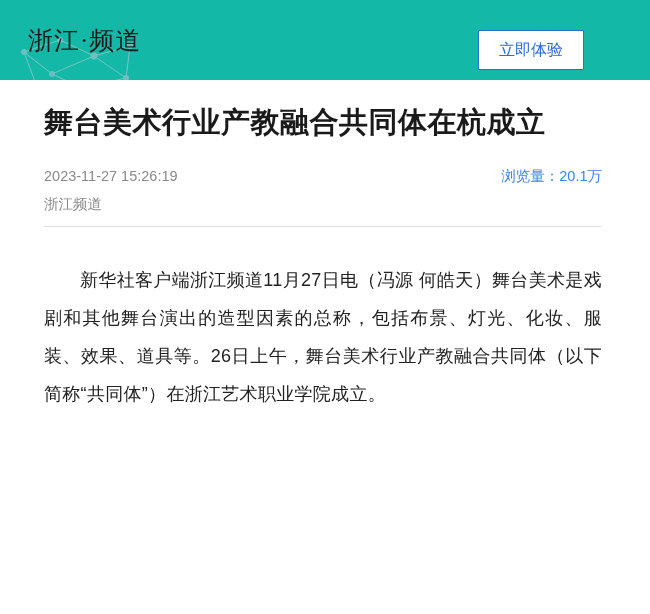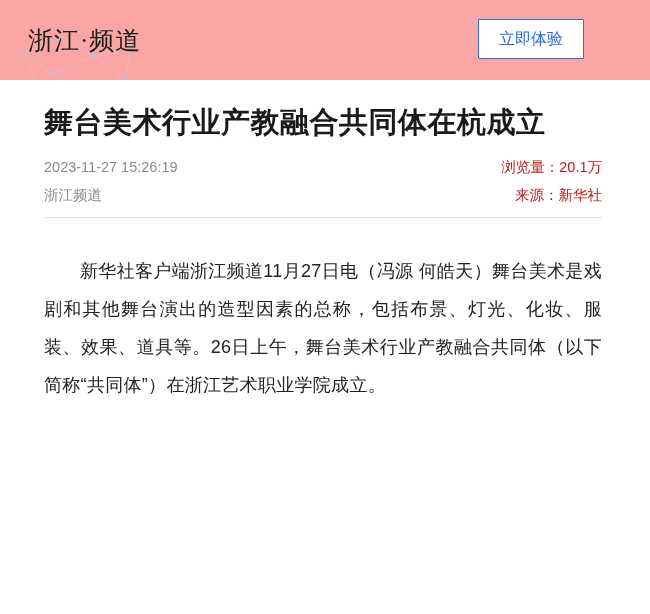--- a/index.html
+++ b/index.html
@@ -17,21 +17,21 @@
     position: relative;
     width: 650px;
     height: 614px;
     background: #ffffff;
   }
 
   
   .header {
     position: relative;
     height: 80px;
-    background: #fca5a5;
+    background: #14b8a6;
     display: flex;
     align-items: center;
     padding: 0 28px;
     overflow: hidden;
   }
 
   .header-deco {
     position: absolute;
     left: 14px;
     top: 34px;
@@ -47,21 +47,21 @@
     font-size: 25px;
     color: #1b1b1b;
     letter-spacing: 1px;
     font-family: "Liberation Serif", serif;
     font-weight: 500;
   }
 
   .cta-button {
     position: absolute;
     right: 66px;
-    top: 19px;
+    top: 30px;
     width: 106px;
     height: 40px;
     border: 1px solid #2f6bd8;
     background: #ffffff;
     color: #2f6bd8;
     font-size: 16px;
     line-height: 38px;
     text-align: center;
     cursor: pointer;
     border-radius: 1px;
@@ -78,30 +78,30 @@
     line-height: 41px;
     color: #1a1a1a;
     font-weight: bold;
     font-family: Liberation Serif, serif;
     letter-spacing: 0.5px;
     margin: 0;
     padding-right: 30px;
   }
 
   .meta {
-    margin-top: 15px;
+    margin-top: 24px;
     display: flex;
     justify-content: space-between;
     align-items: baseline;
     font-size: 14.5px;
     color: #8a8a8a;
   }
 
   .meta-right {
-    color: #b91c1c;
+    color: #3b82f6;
   }
 
   .meta-row2 {
     margin-top: 9px;
     display: flex;
     justify-content: space-between;
     align-items: flex-end;
     font-size: 14.5px;
     color: #8a8a8a;
     padding-bottom: 10px;
@@ -175,21 +175,20 @@
 
     <h1 class="title">舞台美术行业产教融合共同体在杭成立</h1>
 
     <div class="meta">
       <span>2023-11-27 15:26:19</span>
       <span class="meta-right"><span>浏览量：</span><span>20.1万</span></span>
     </div>
 
     <div class="meta-row2">
       <span>浙江频道</span>
-      <span class="meta-right"><span>来源：</span><span>新华社</span></span>
     </div>
 
     <div class="meta-divider"></div>
 
     <p class="body">新华社客户端浙江频道11月27日电（冯源 何皓天）舞台美术是戏剧和其他舞台演出的造型因素的总称，包括布景、灯光、化妆、服装、效果、道具等。26日上午，舞台美术行业产教融合共同体（以下简称“共同体”）在浙江艺术职业学院成立。</p>
 
   </div>
 
   <div class="scroll-hint"></div>
 

